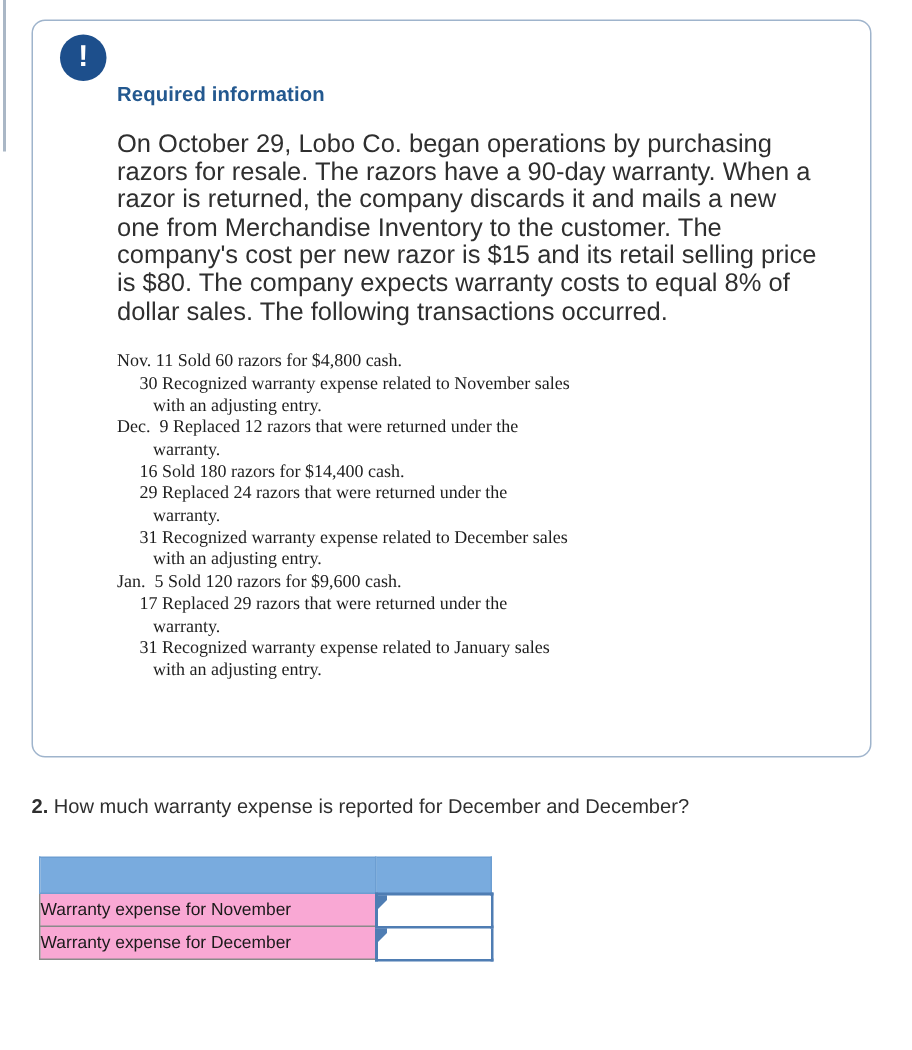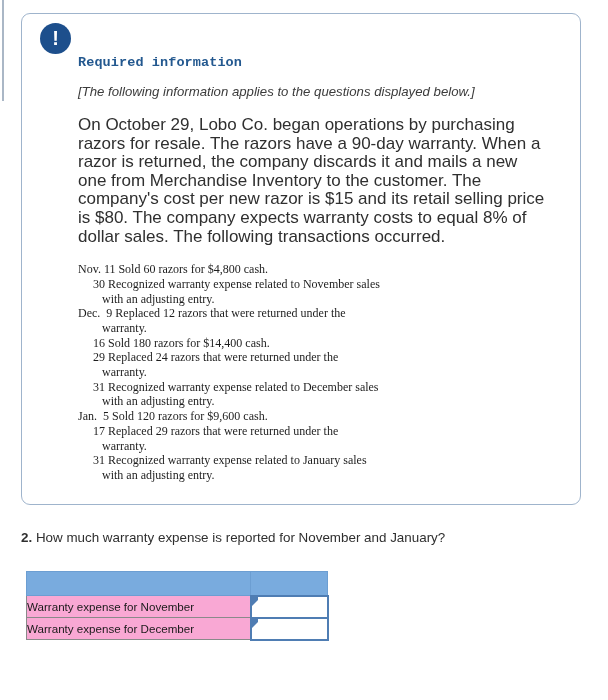--- a/index.html
+++ b/index.html
@@ -64,21 +64,20 @@
     top: 0px;
     width: 492px;
   }
 
   .req-title {
     margin-top: 41px;
     font-size: 13.5px;
     font-weight: bold;
     color: #23588f;
     letter-spacing: 0.1px;
-    font-family: Liberation Mono, monospace;
   }
 
   .req-subtitle {
     margin-top: 14px;
     font-size: 13.2px;
     font-style: italic;
     color: #3b3b3b;
     white-space: nowrap;
   }
 
@@ -166,21 +165,20 @@
   <div class="left-rail"></div>
 
   <div class="info-card">
 
     <div class="alert-badge">!</div>
 
     <div class="card-inner">
 
       <div class="req-title">Required information</div>
 
-      <div class="req-subtitle">[The following information applies to the questions displayed below.]</div>
 
       <div class="req-body">On October 29, Lobo Co. began operations by purchasing razors for resale. The razors have a 90-day warranty. When a razor is returned, the company discards it and mails a new one from Merchandise Inventory to the customer. The company's cost per new razor is $15 and its retail selling price is $80. The company expects warranty costs to equal 8%  of dollar sales. The following transactions occurred.</div>
 
       <div class="tx-list">Nov. 11 Sold 60 razors for $4,800 cash.
      30 Recognized warranty expense related to November sales
         with an adjusting entry.
 Dec.  9 Replaced 12 razors that were returned under the
         warranty.
      16 Sold 180 razors for $14,400 cash.
      29 Replaced 24 razors that were returned under the
@@ -190,21 +188,21 @@
 Jan.  5 Sold 120 razors for $9,600 cash.
      17 Replaced 29 razors that were returned under the
         warranty.
      31 Recognized warranty expense related to January sales
         with an adjusting entry.</div>
 
     </div>
   </div>
 
   <div class="question">
-    <span class="qnum">2.</span><span> How much warranty expense is reported for November and January?</span>
+    <span class="qnum">2.</span><span> How much warranty expense is reported for December and December?</span>
   </div>
 
   <table class="answer-table">
     <colgroup>
       <col class="col-label">
       <col class="col-value">
     </colgroup>
     <tbody>
       <tr class="hdr-row">
         <td class="hdr"></td>

